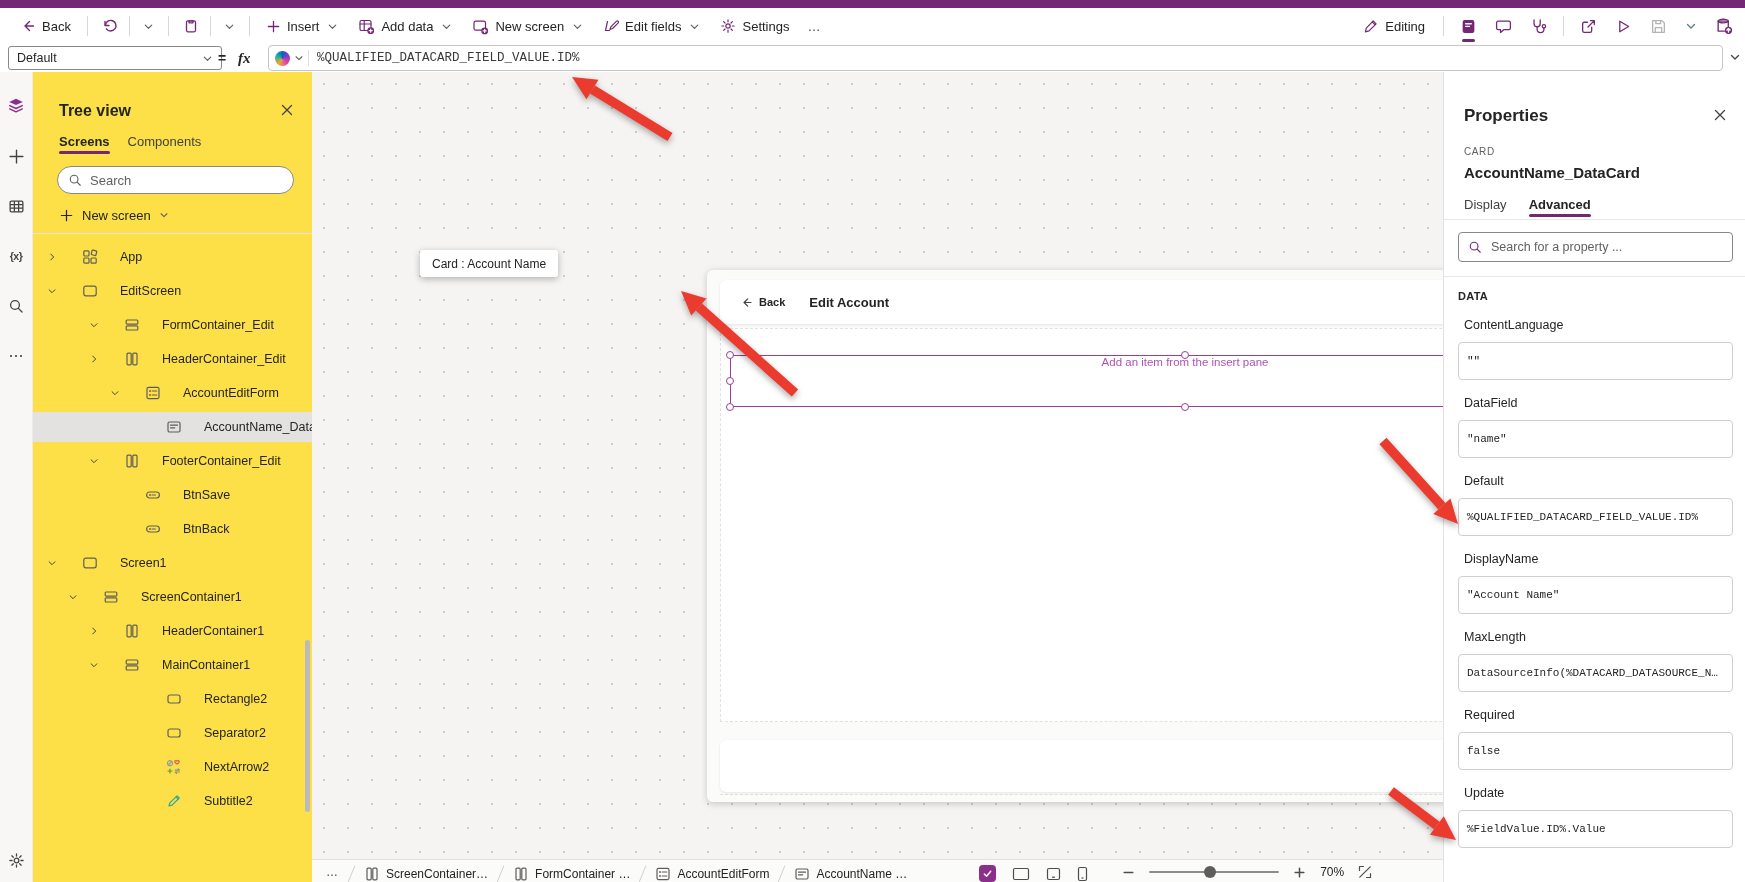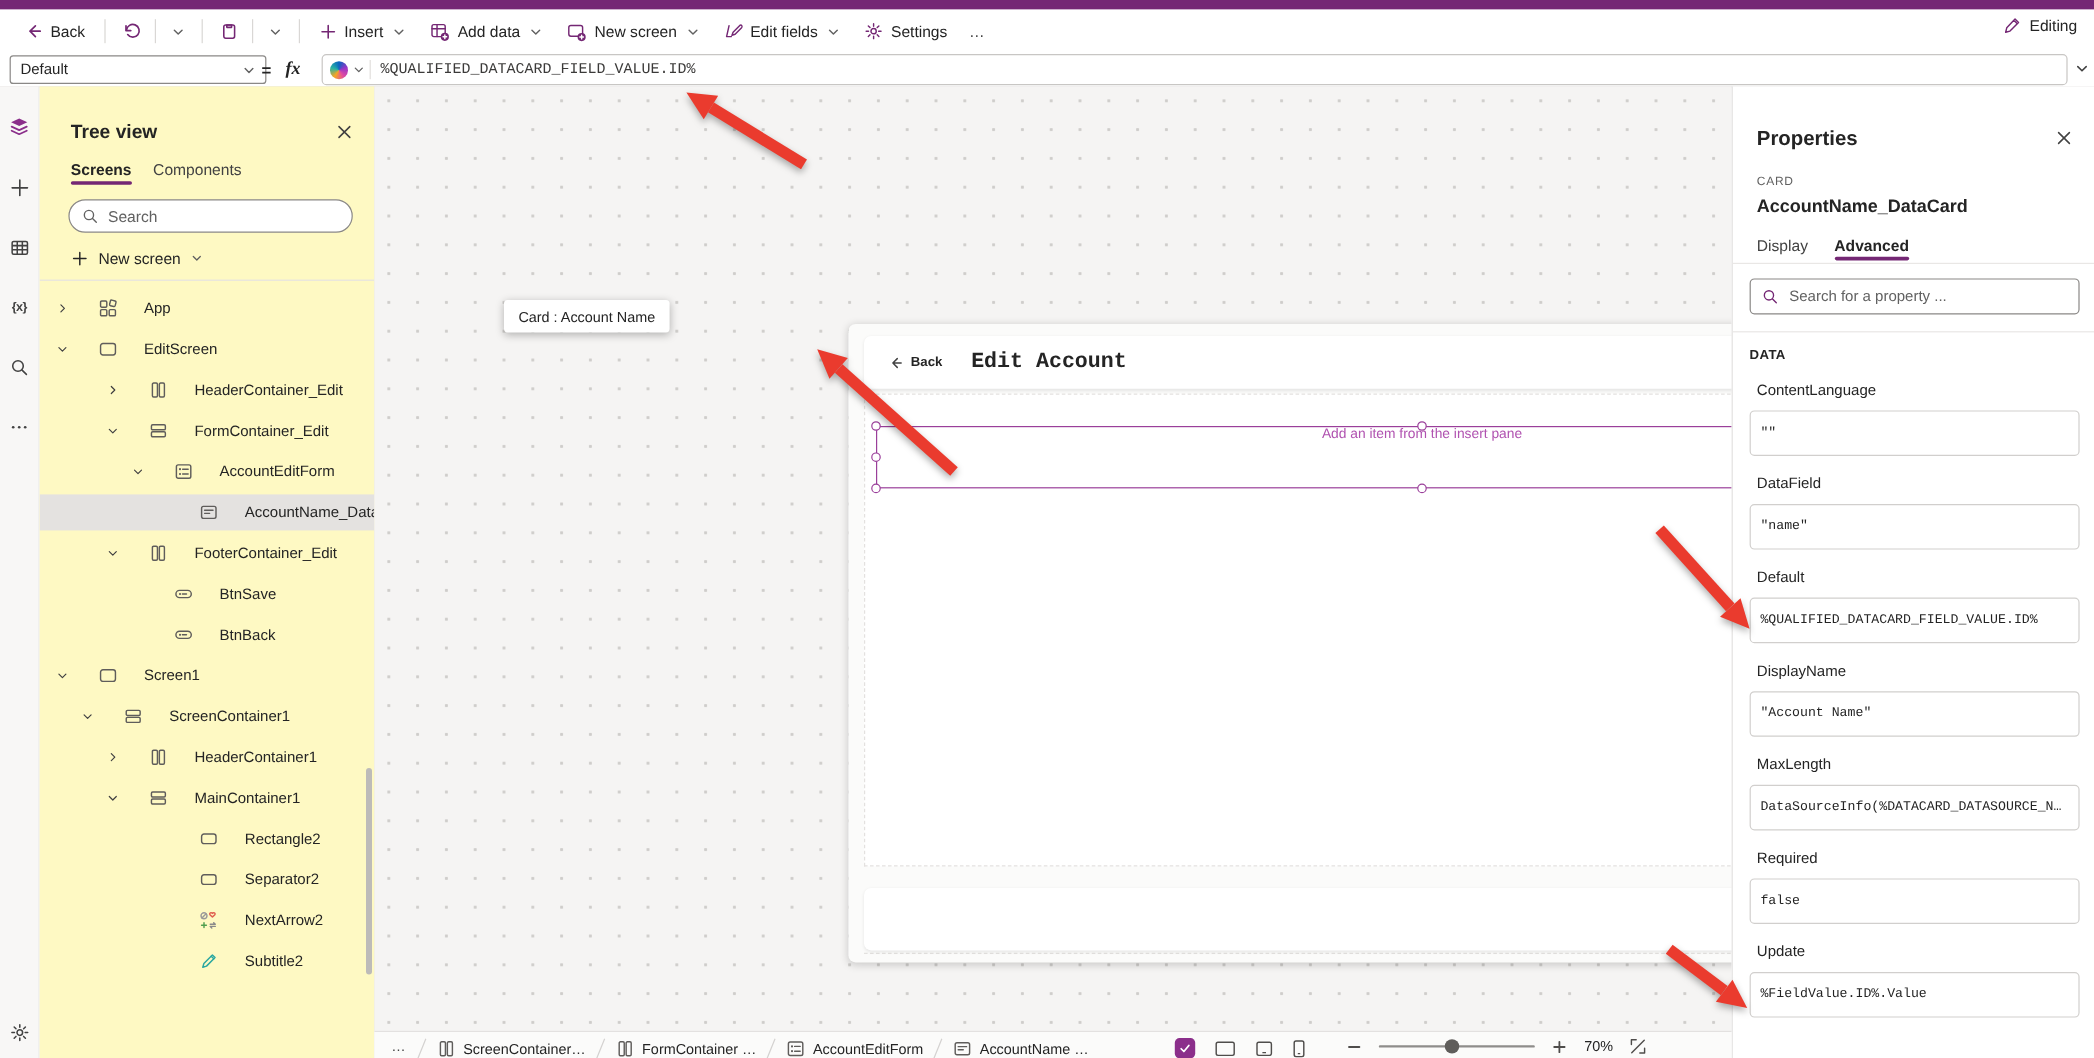--- a/index.html
+++ b/index.html
@@ -9,21 +9,21 @@
   .icon{display:inline-flex;align-items:center;justify-content:center;line-height:0;}
   button{background:none;border:none;padding:0;margin:0;font:inherit;color:inherit;cursor:pointer;}
 
   
   .topstrip{position:absolute;left:0;top:0;width:100%;height:8px;background:#742774;}
 
   
   .toolbar{position:absolute;left:0;top:8px;width:100%;height:36px;background:#fff;
            display:flex;align-items:center;}
   .tb-left{display:flex;align-items:center;gap:4px;padding-left:12px;}
-  .tb-right{position:absolute;right:6px;top:0;height:36px;display:flex;align-items:center;gap:6px;flex-direction:column;}
+  .tb-right{position:absolute;right:6px;top:0;height:36px;display:flex;align-items:center;gap:6px;}
   .tbi{display:flex;align-items:center;gap:6px;padding:5px 8px;border-radius:4px;color:#242424;position:relative;}
   .tbi .icon{color:#742774;}
   .tbi.icon-only{padding:5px 6px;}
   .tbi .chev{color:#616161;margin-left:2px;}
   .tb-div{width:1px;height:20px;background:#d9d7d5;margin:0 4px;}
   .tb-div.sm{margin:0 1px;}
   .tbi.active-underline::after{content:"";position:absolute;left:8px;right:8px;bottom:-2px;height:3px;border-radius:2px;background:#742774;}
   .tbi.disabled .icon{color:#b5b3b1;}
 
   
@@ -43,21 +43,21 @@
 
   
   .leftrail{position:absolute;left:0;top:72px;width:32px;bottom:0;background:#f8f7f6;border-right:1px solid #ecebe9;
             display:flex;flex-direction:column;align-items:center;padding-top:22px;gap:26px;}
   .rail-btn{color:#424242;width:24px;height:24px;display:flex;align-items:center;justify-content:center;}
   .rail-btn.active{color:#742774;}
   .rail-vars{font-size:10.5px;font-weight:700;letter-spacing:-.5px;}
   .rail-bottom{position:absolute;bottom:10px;left:0;width:32px;display:flex;justify-content:center;}
 
   
-  .treepanel{position:absolute;left:33px;top:72px;width:279px;bottom:0;background:#fef9c3;
+  .treepanel{position:absolute;left:33px;top:72px;width:279px;bottom:0;background:#fde047;
              border-right:1px solid #e3e1e0;overflow:hidden;}
   .tp-head{display:flex;align-items:center;justify-content:space-between;margin:30px 18px 0 26px;}
   .tp-title{font-size:16px;font-weight:700;}
   .tp-close{color:#424242;}
   .tp-tabs{display:flex;gap:18px;margin:14px 0 0 26px;font-size:13px;}
   .tab{position:relative;padding-bottom:7px;color:#424242;}
   .tab.active{font-weight:700;color:#242424;}
   .tab.active::after{content:"";position:absolute;left:0;right:0;bottom:2px;height:3px;border-radius:2px;background:#742774;}
   .tp-search{margin:10px 18px 0 24px;height:26px;border:1px solid #8a8886;border-radius:14px;background:#fff;
              display:flex;align-items:center;padding:0 10px;gap:6px;color:#616161;}
@@ -74,21 +74,21 @@
   .tp-scroll{position:absolute;right:2px;top:568px;width:5px;height:172px;border-radius:3px;background:#bdbbb9;}
 
   
   .canvas{position:absolute;left:312px;top:72px;width:1131px;bottom:0;background:#f5f4f3;
           background-image:radial-gradient(circle,#cfcdcb 1.1px,transparent 1.5px);background-size:24px 24px;}
   .screen-frame{position:absolute;left:395px;top:198px;width:958px;height:532px;background:#fbfbfa;
                 border-radius:6px;box-shadow:0 1.6px 7px rgba(0,0,0,.18);}
   .scr-header{position:absolute;left:13px;top:10px;width:932px;height:44px;background:#fff;border-radius:6px;
               box-shadow:0 1px 3px rgba(0,0,0,.09);display:flex;align-items:center;gap:24px;padding-left:20px;box-sizing:border-box;}
   .scr-back{display:flex;align-items:center;gap:6px;font-size:11px;font-weight:700;}
-  .scr-title{font-size:18px;font-weight:700;font-family:Liberation Mono, monospace;}
+  .scr-title{font-size:13px;font-weight:700;}
   .scr-form{position:absolute;left:13px;top:58px;width:932px;height:394px;background:#fff;border:1px dashed #e3e1df;box-sizing:border-box;}
   .datacard{position:absolute;left:23px;top:85px;width:910px;height:52px;border:1.5px solid #9a3f9a;box-sizing:border-box;
             display:flex;align-items:flex-start;justify-content:center;}
   .dc-placeholder{color:#b052b0;font-size:11.5px;}
   .handle{position:absolute;width:8px;height:8px;border-radius:50%;background:#fff;border:1.5px solid #9a3f9a;box-sizing:border-box;}
   .h-tl{left:-5px;top:-5px}.h-tm{left:50%;margin-left:-4px;top:-5px}.h-tr{right:-5px;top:-5px}
   .h-ml{left:-5px;top:50%;margin-top:-4px}.h-mr{right:-5px;top:50%;margin-top:-4px}
   .h-bl{left:-5px;bottom:-5px}.h-bm{left:50%;margin-left:-4px;bottom:-5px}.h-br{right:-5px;bottom:-5px}
   .dash-b{position:absolute;left:13px;top:524px;width:932px;border-top:1px dashed #e3e1df;}
   .scr-footer{position:absolute;left:13px;top:470px;width:932px;height:52px;background:#fff;border-radius:6px;
@@ -485,44 +485,44 @@
           <span class="icon tree-ic">
             <svg width="16" height="16" viewBox="0 0 16 16" fill="none" stroke="currentColor" stroke-width="1.2" stroke-linecap="round" stroke-linejoin="round">
               <rect x="1.8" y="3.2" width="12.4" height="9.6" rx="2"></rect>
             </svg>
           </span>
           <span class="tree-label">EditScreen</span>
         </div>
         <div class="tree-row" style="padding-left: 54px;">
           <span class="chev">
             <svg width="10" height="10" viewBox="0 0 12 12" fill="none" stroke="currentColor" stroke-width="1.2" stroke-linecap="round" stroke-linejoin="round">
+              <path d="M2.5 4.5 6 8l3.5-3.5"></path>
+            </svg>
+          </span>
+          <span class="icon tree-ic">
+            <svg width="16" height="16" viewBox="0 0 16 16" fill="none" stroke="currentColor" stroke-width="1.2" stroke-linecap="round" stroke-linejoin="round">
+              <rect x="2.2" y="3" width="11.6" height="4.2" rx="1"></rect>
+              <rect x="2.2" y="8.8" width="11.6" height="4.2" rx="1"></rect>
+            </svg>
+          </span>
+          <span class="tree-label">FormContainer_Edit</span>
+        </div>
+        <div class="tree-row" style="padding-left: 54px;">
+          <span class="chev">
+            <svg width="10" height="10" viewBox="0 0 12 12" fill="none" stroke="currentColor" stroke-width="1.2" stroke-linecap="round" stroke-linejoin="round">
               <path d="M4.5 2.5 8 6l-3.5 3.5"></path>
             </svg>
           </span>
           <span class="icon tree-ic">
             <svg width="16" height="16" viewBox="0 0 16 16" fill="none" stroke="currentColor" stroke-width="1.2" stroke-linecap="round" stroke-linejoin="round">
               <rect x="3" y="2.2" width="4.2" height="11.6" rx="1"></rect>
               <rect x="8.8" y="2.2" width="4.2" height="11.6" rx="1"></rect>
             </svg>
           </span>
           <span class="tree-label">HeaderContainer_Edit</span>
-        </div>
-        <div class="tree-row" style="padding-left: 54px;">
-          <span class="chev">
-            <svg width="10" height="10" viewBox="0 0 12 12" fill="none" stroke="currentColor" stroke-width="1.2" stroke-linecap="round" stroke-linejoin="round">
-              <path d="M2.5 4.5 6 8l3.5-3.5"></path>
-            </svg>
-          </span>
-          <span class="icon tree-ic">
-            <svg width="16" height="16" viewBox="0 0 16 16" fill="none" stroke="currentColor" stroke-width="1.2" stroke-linecap="round" stroke-linejoin="round">
-              <rect x="2.2" y="3" width="11.6" height="4.2" rx="1"></rect>
-              <rect x="2.2" y="8.8" width="11.6" height="4.2" rx="1"></rect>
-            </svg>
-          </span>
-          <span class="tree-label">FormContainer_Edit</span>
         </div>
         <div class="tree-row" style="padding-left: 75px;">
           <span class="chev">
             <svg width="10" height="10" viewBox="0 0 12 12" fill="none" stroke="currentColor" stroke-width="1.2" stroke-linecap="round" stroke-linejoin="round">
               <path d="M2.5 4.5 6 8l3.5-3.5"></path>
             </svg>
           </span>
           <span class="icon tree-ic">
             <svg width="16" height="16" viewBox="0 0 16 16" fill="none" stroke="currentColor" stroke-width="1.2" stroke-linecap="round" stroke-linejoin="round">
               <rect x="2" y="2.4" width="12" height="11.2" rx="1.5"></rect>

